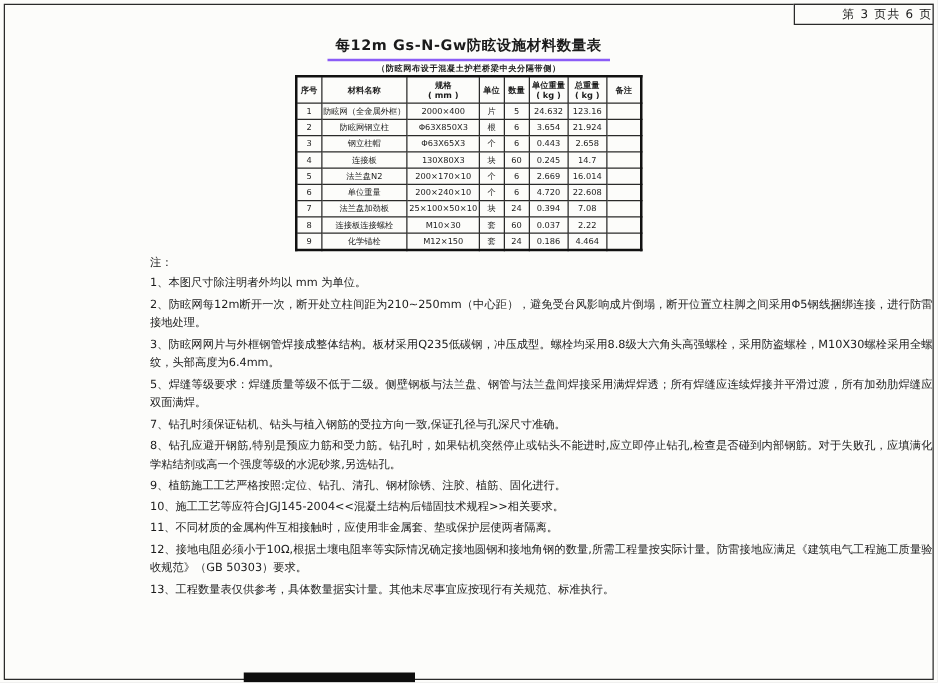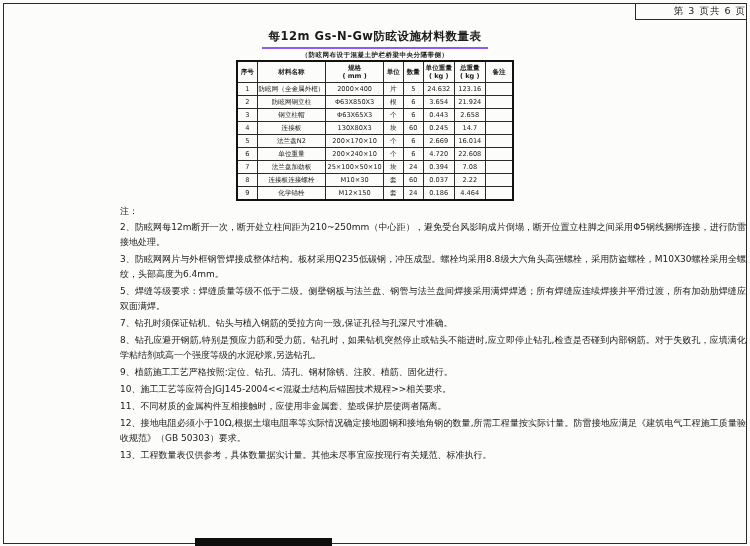--- a/index.html
+++ b/index.html
@@ -154,20 +154,21 @@
         <td>24</td>
         <td>0.186</td>
         <td>4.464</td>
         <td></td>
       </tr>
     </tbody>
   </table>
 
   <div class="notes">
     <div class="nlabel">注：</div>
+    <div class="note">1、本图尺寸除注明者外均以 mm 为单位。</div>
     <div class="note">2、防眩网每12m断开一次，断开处立柱间距为210~250mm（中心距），避免受台风影响成片倒塌，断开位置立柱脚之间采用Φ5钢线捆绑连接，进行防雷接地处理。</div>
     <div class="note">3、防眩网网片与外框钢管焊接成整体结构。板材采用Q235低碳钢，冲压成型。螺栓均采用8.8级大六角头高强螺栓，采用防盗螺栓，M10X30螺栓采用全螺纹，头部高度为6.4mm。</div>
     <div class="note">5、焊缝等级要求：焊缝质量等级不低于二级。侧壁钢板与法兰盘、钢管与法兰盘间焊接采用满焊焊透；所有焊缝应连续焊接并平滑过渡，所有加劲肋焊缝应双面满焊。</div>
     <div class="note">7、钻孔时须保证钻机、钻头与植入钢筋的受拉方向一致,保证孔径与孔深尺寸准确。</div>
     <div class="note">8、钻孔应避开钢筋,特别是预应力筋和受力筋。钻孔时，如果钻机突然停止或钻头不能进时,应立即停止钻孔,检查是否碰到内部钢筋。对于失败孔，应填满化学粘结剂或高一个强度等级的水泥砂浆,另选钻孔。</div>
     <div class="note">9、植筋施工工艺严格按照:定位、钻孔、清孔、钢材除锈、注胶、植筋、固化进行。</div>
     <div class="note">10、施工工艺等应符合JGJ145-2004&lt;&lt;混凝土结构后锚固技术规程&gt;&gt;相关要求。</div>
     <div class="note">11、不同材质的金属构件互相接触时，应使用非金属套、垫或保护层使两者隔离。</div>
     <div class="note">12、接地电阻必须小于10Ω,根据土壤电阻率等实际情况确定接地圆钢和接地角钢的数量,所需工程量按实际计量。防雷接地应满足《建筑电气工程施工质量验收规范》（GB 50303）要求。</div>
     <div class="note">13、工程数量表仅供参考，具体数量据实计量。其他未尽事宜应按现行有关规范、标准执行。</div>

